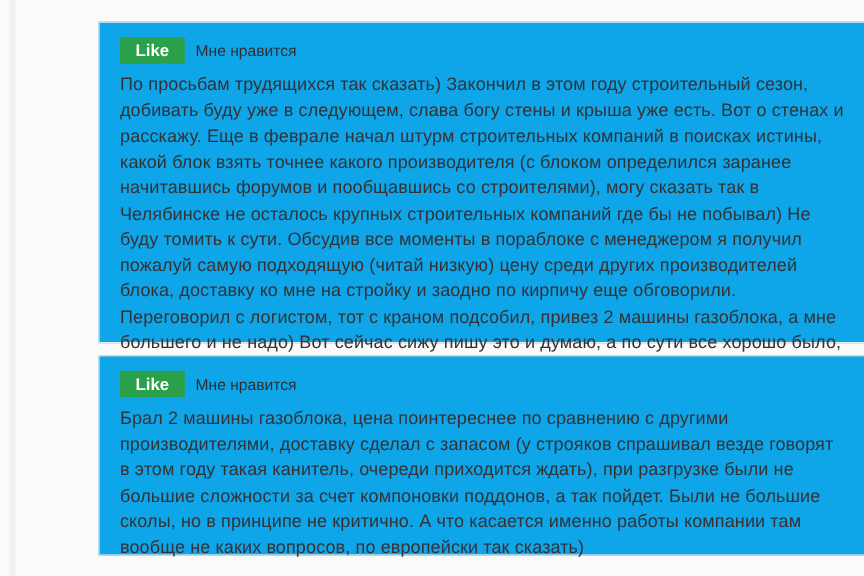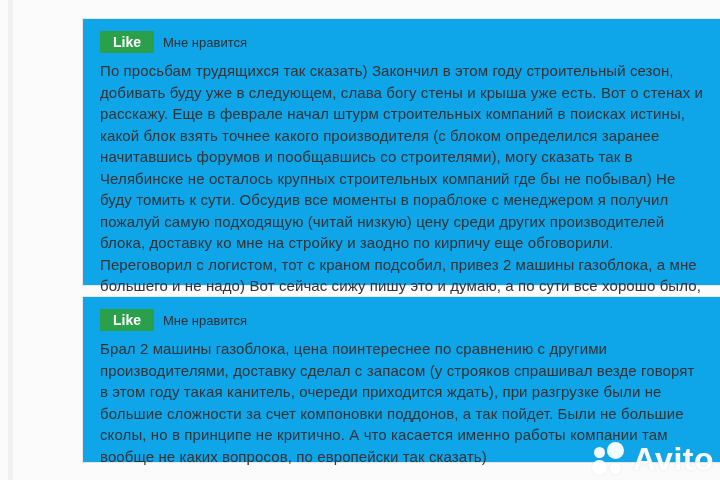--- a/index.html
+++ b/index.html
@@ -113,23 +113,14 @@
   </div>
 
   <div class="review-card card-2">
     <div class="badge-row">
       <span class="like-badge">Like</span>
       <span class="like-label">Мне нравится</span>
     </div>
     <p class="review-text">Брал 2 машины газоблока, цена поинтереснее по сравнению с другими производителями, доставку сделал с запасом (у строяков спрашивал везде говорят в этом году такая канитель, очереди приходится ждать), при разгрузке были не большие сложности за счет компоновки поддонов, а так пойдет. Были не большие сколы, но в принципе не критично. А что касается именно работы компании там вообще не каких вопросов, по европейски так сказать)</p>
   </div>
 
-  <div class="watermark">
-    <span class="wm-logo">
-      <i class="wm-c1"></i>
-        <i class="wm-c2"></i>
-        <i class="wm-c3"></i>
-        <i class="wm-c4"></i>
-    </span>
-    <span class="wm-text">Avito</span>
-  </div>
 
 </div>
 
 </body></html>

